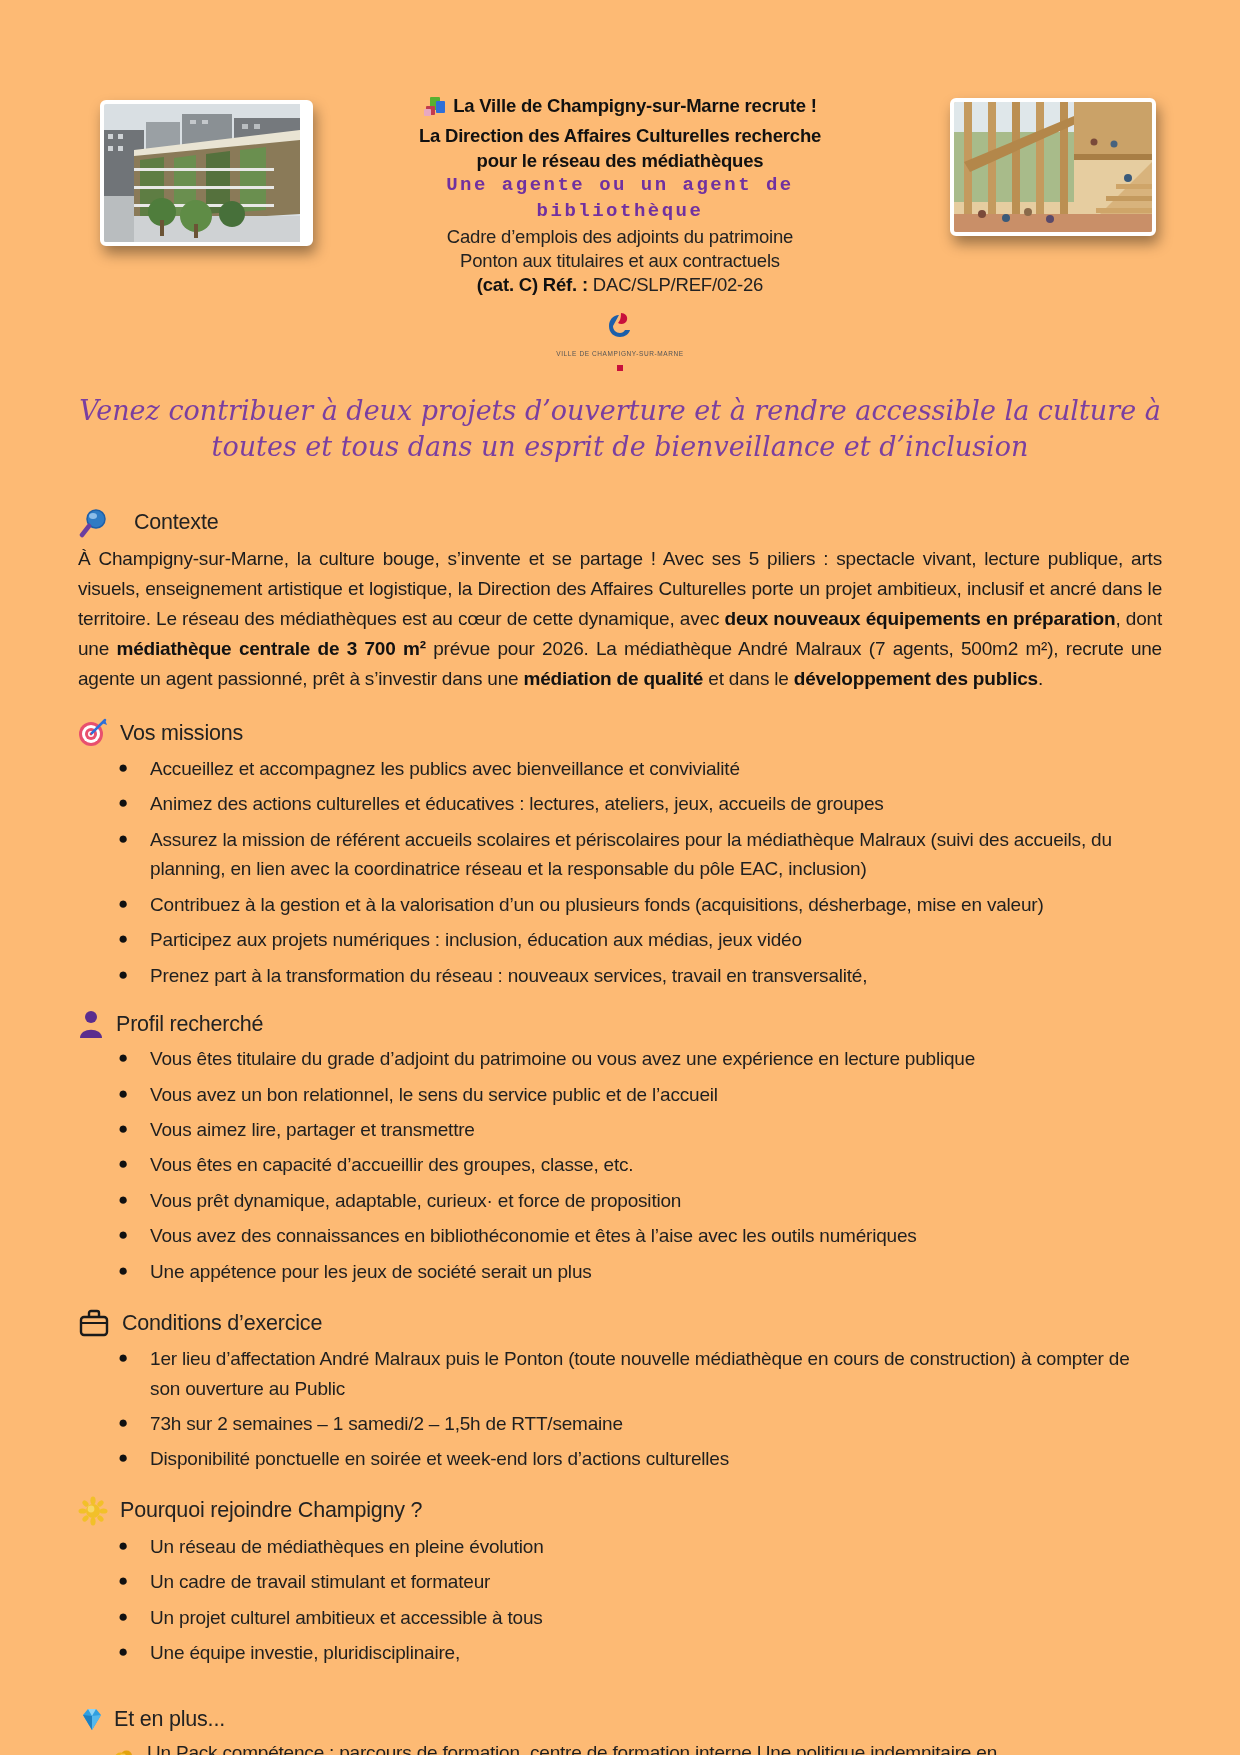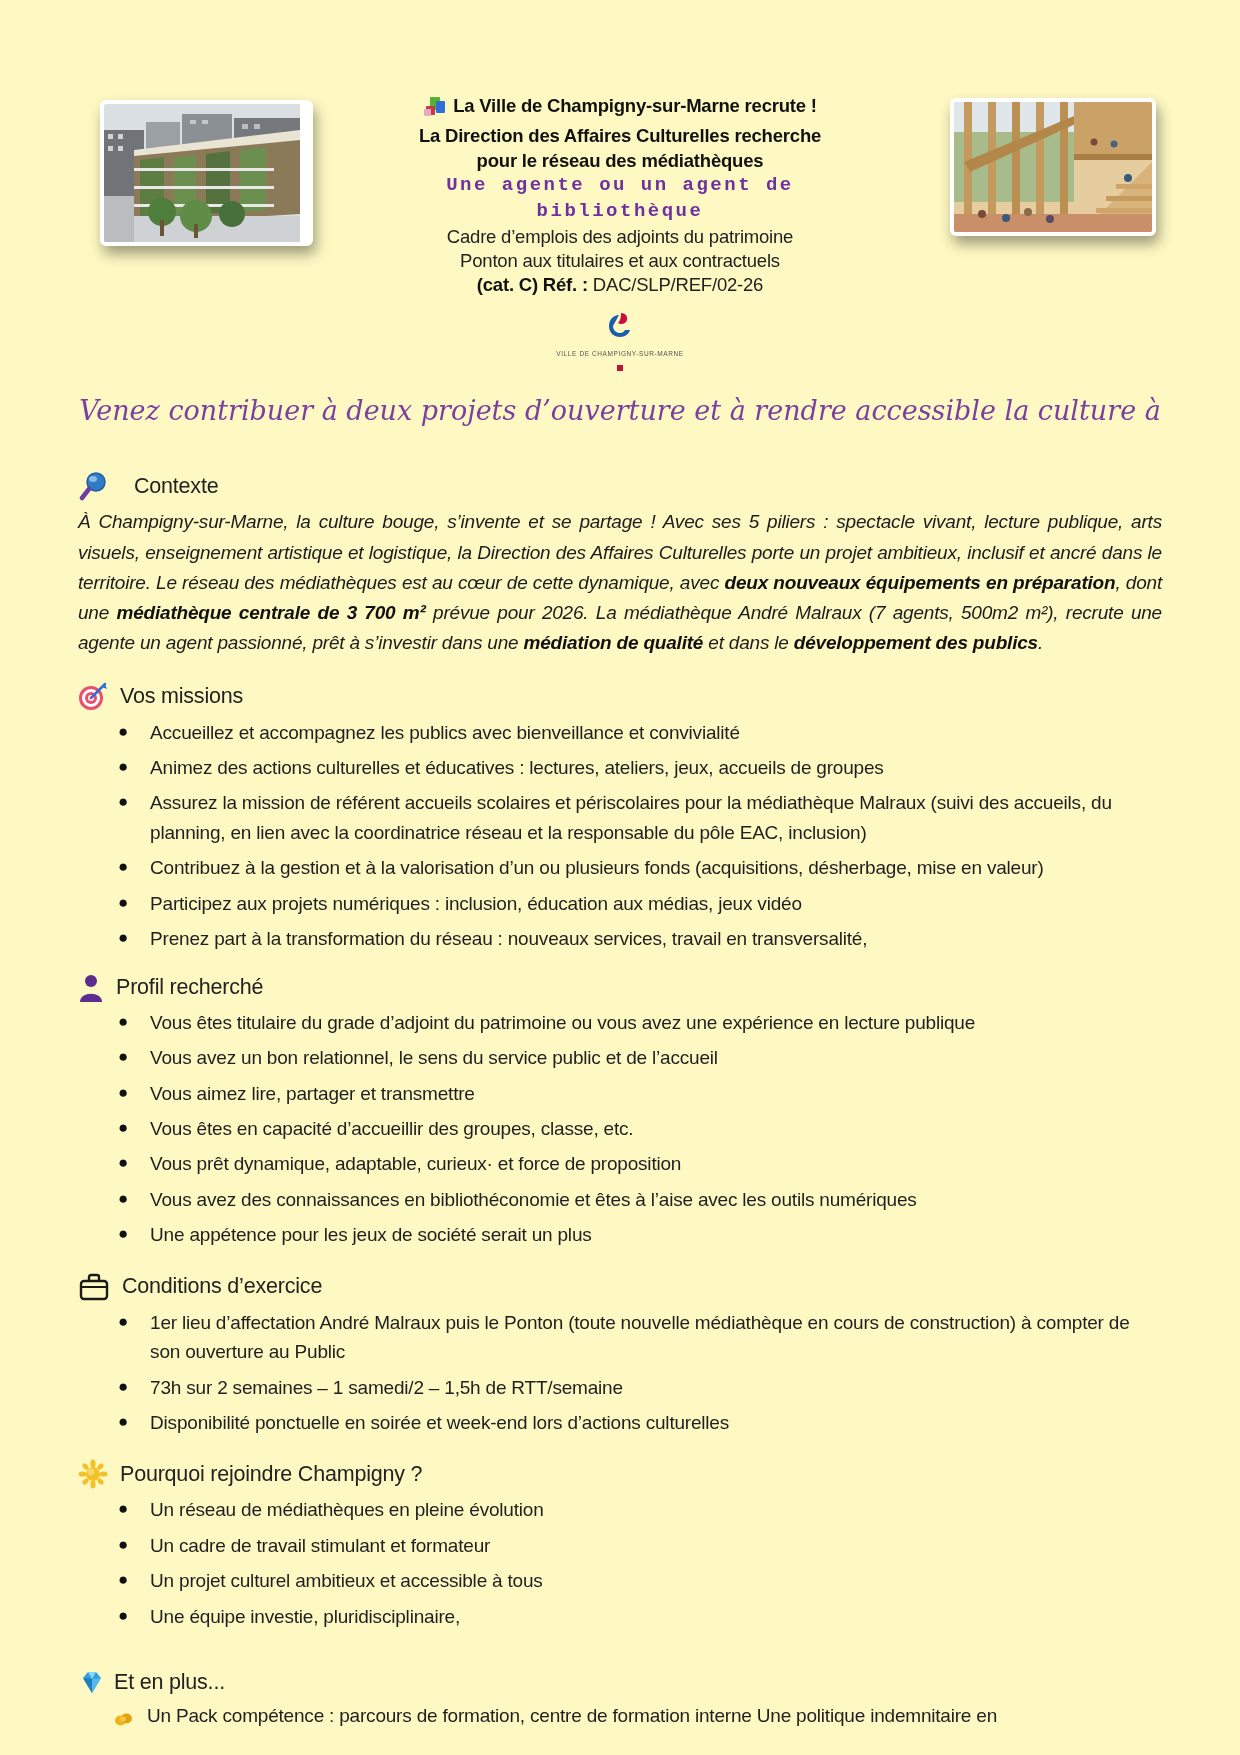--- a/index.html
+++ b/index.html
@@ -1,21 +1,21 @@
 <!DOCTYPE html>
 <html lang="fr"><head>
 <meta charset="utf-8">
 <style>
   html,body{margin:0;padding:0;background:#ffffff;}
   .page{
     position:relative;
     width:1240px;
     height:1755px;
     margin:0 auto;
-    background:#fef9c3;
+    background:#fdba74;
     font-family:"Liberation Sans",sans-serif;
     color:#1f1f1f;
     overflow:hidden;
     box-sizing:border-box;
     padding:88px 78px 0 78px;
     letter-spacing:-0.2px;
   }
   
   .header{display:grid;grid-template-columns:235px 1fr 235px;column-gap:20px;align-items:start;}
   .photo{border-radius:6px;box-shadow:3px 8px 14px rgba(0,0,0,.38);overflow:hidden;background:#fff;border:4px solid #fff;}
@@ -39,21 +39,21 @@
   .tagline{
     text-align:center;color:#7a3fa0;margin-top:18px;
     font-family:"DejaVu Serif",cursive,serif;
     font-style:italic;font-size:27px;line-height:1.35;font-weight:500;letter-spacing:0;
   }
   
   .section{margin-top:26px;}
   .sec-head{display:flex;align-items:center;gap:12px;margin-bottom:6px;}
   .sec-head .ttl{font-size:21.5px;color:#222;letter-spacing:-0.2px;}
   .sec-icon{flex:0 0 auto;display:inline-flex;}
-  .para{font-size:19px;line-height:1.58;text-align:justify;color:#1c1c1c;font-style:italic;}
+  .para{font-size:19px;line-height:1.58;text-align:justify;color:#1c1c1c;}
   .para .b{font-weight:700;color:#111;}
   ul.bullets{list-style:none;margin:4px 0 0 0;padding:0 0 0 40px;}
   ul.bullets li{display:flex;gap:22px;font-size:19px;line-height:1.55;margin:6px 0;align-items:flex-start;}
   ul.bullets .dot{flex:0 0 auto;font-size:17px;line-height:1.7;color:#111;}
   ul.bullets .li-text{flex:1;}
   ul.hands{padding-left:36px;}
   ul.hands li{gap:14px;margin:5px 0;}
   ul.hands .hand{flex:0 0 auto;margin-top:5px;}
 </style>
 </head>
@@ -147,20 +147,21 @@
     <svg width="42" height="34" viewBox="0 0 42 34">
       <path d="M20 3 C14 3 10 8 10 14 C10 21 15 25 21 25 C26 25 30 22 31 18 L26 18 C25 20 23 21 21 21 C17 21 14 18 14 14 Z" fill="#1b5faa"></path>
       <path d="M22 1 C26 1 29 4 28 8 C27 12 22 13 19 11 C21 9 22 6 22 1 Z" fill="#c8103c"></path>
     </svg>
     <div class="logo-caption">VILLE DE CHAMPIGNY-SUR-MARNE</div>
     <span class="logo-dot"></span>
   </div>
 
   <div class="tagline">
     <div>Venez contribuer à deux projets d’ouverture et à rendre accessible la culture à</div>
+    <div>toutes et tous dans un esprit de bienveillance et d’inclusion</div>
   </div>
 
   <div class="section" style="margin-top:42px;">
     <div class="sec-head">
       <span class="sec-icon">
         <svg width="30" height="30" viewBox="0 0 30 30">
           <circle cx="18" cy="11" r="9" fill="#2f7bc4"></circle>
           <circle cx="18" cy="11" r="9" fill="none" stroke="#1e5fa8" stroke-width="1.5"></circle>
           <ellipse cx="15" cy="8" rx="4" ry="3" fill="#9cc8ee" opacity="0.85"></ellipse>
           <line x1="11" y1="18" x2="4" y2="27" stroke="#6b3fa0" stroke-width="4.5" stroke-linecap="round"></line>

